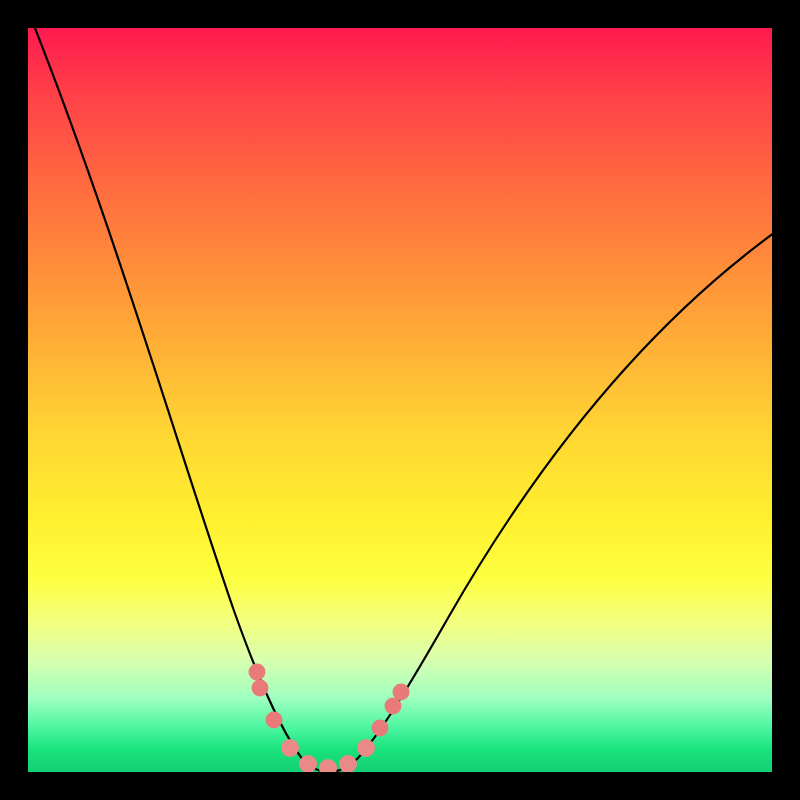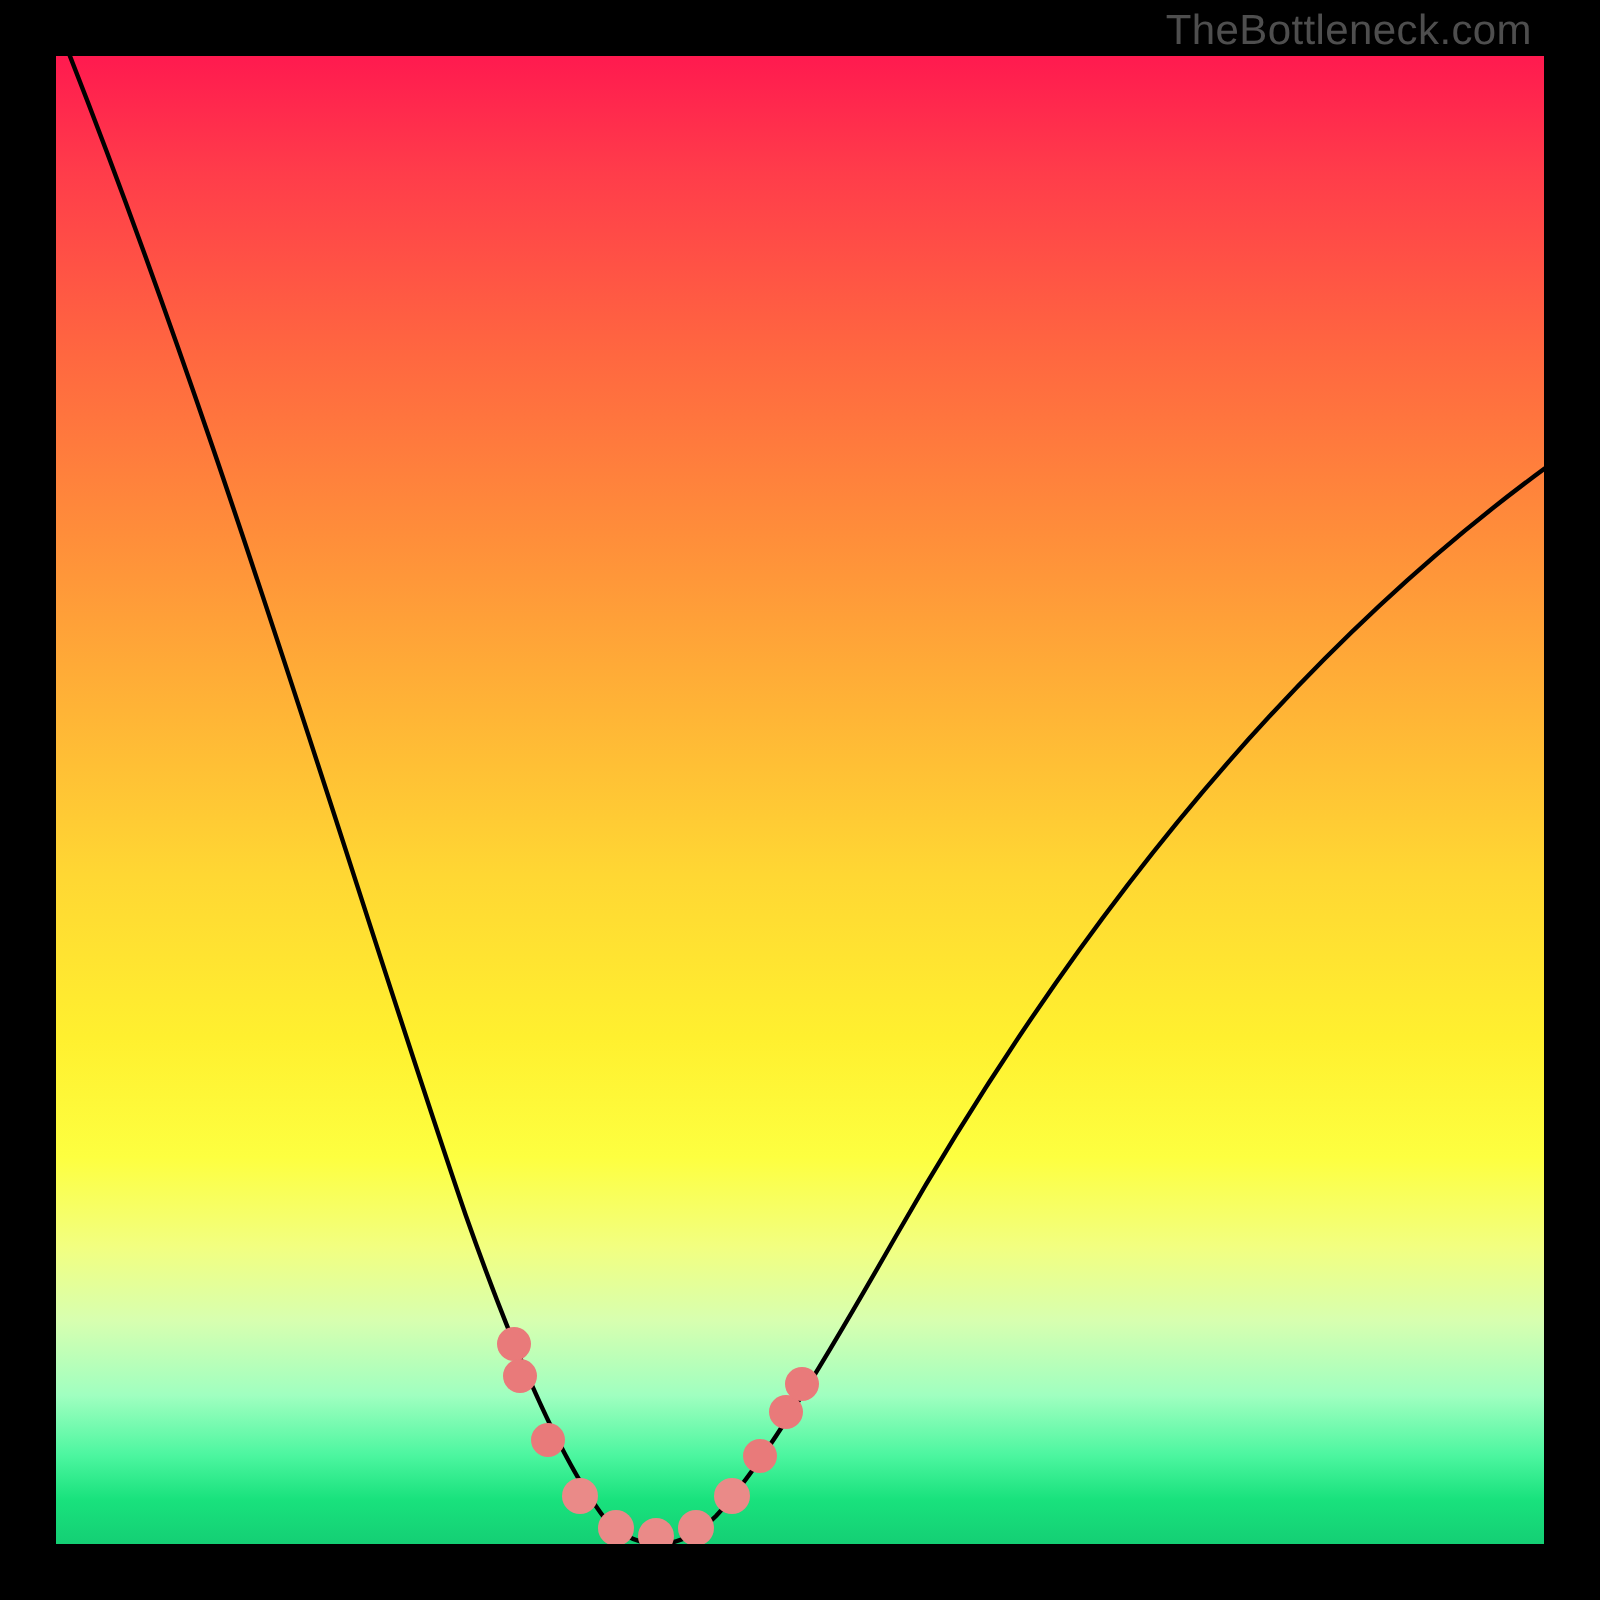--- a/index.html
+++ b/index.html
@@ -70,21 +70,20 @@
   }
   .marker-pink {
     fill: #ea8a88;
     stroke: none;
   }
 </style>
 </head>
 <body>
 
 <div class="outer">
-  <div class="watermark">TheBottleneck.com</div>
   <div class="plot-area">
     <div class="gradient-bg"></div>
     <svg viewBox="0 0 744 744" preserveAspectRatio="none">
       <path class="curve" d="M -5 -30 C 80 180, 150 420, 205 580 C 235 665, 258 710, 275 732 C 283 740, 292 744, 301 744 C 310 744, 320 740, 330 730 C 352 706, 380 660, 420 590 C 500 450, 610 300, 760 195"></path>
       <g>
         <circle class="marker" cx="229" cy="644" r="8.5"></circle>
         <circle class="marker" cx="232" cy="660" r="8.5"></circle>
         <circle class="marker" cx="246" cy="692" r="8.5"></circle>
         <circle class="marker-pink" cx="262" cy="720" r="9"></circle>
         <circle class="marker-pink" cx="280" cy="736" r="9"></circle>

